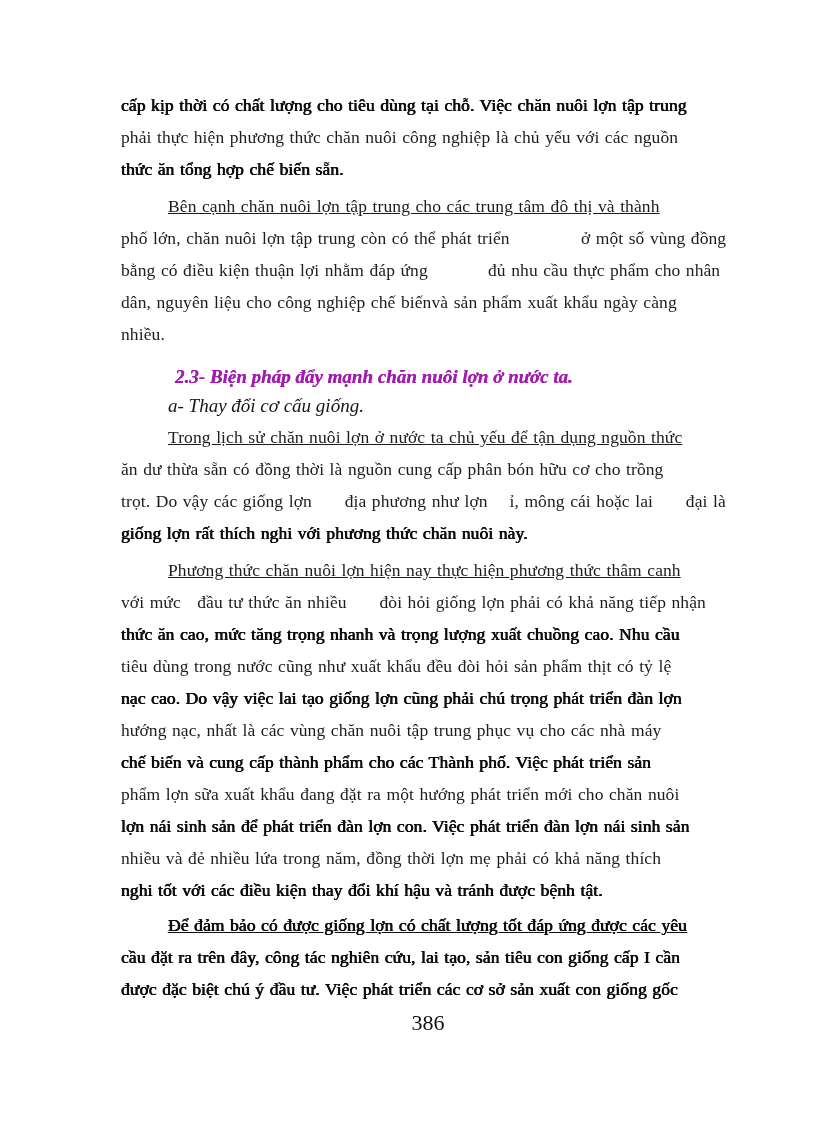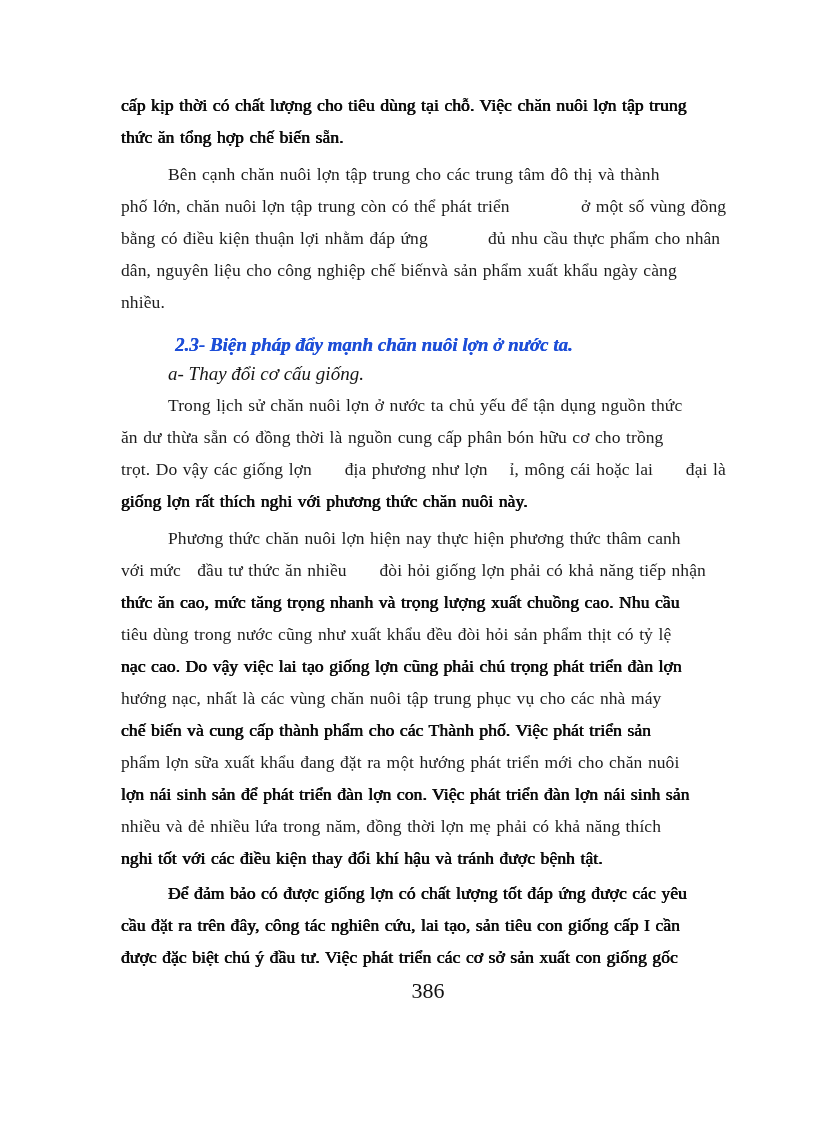--- a/index.html
+++ b/index.html
@@ -19,33 +19,33 @@
   .para { margin:0; padding:0; }
   .line {
     font-size:17.5px;
     line-height:32px;
     white-space:pre;
     word-spacing:1px;
     letter-spacing:0.1px;
   }
   
   .b { text-shadow:0.45px 0 0 currentColor, -0.25px 0 0 currentColor; color:#0e0e0e; }
-  .indent { text-indent:47px; }
+  .indent { text-indent:47px;text-decoration:underline; }
   .mt-p2 { margin-top:5px; }
   .mt-p4 { margin-top:5px; }
   .mt-p5 { margin-top:3px; }
   .heading {
     font-size:19px;
     font-weight:bold;
     font-style:italic;
     line-height:28px;
     margin-top:13px;
     text-indent:54px;
     white-space:pre;
-    color:#1d4ed8;
+    color:#a21caf;
     text-shadow:0.3px 0 0 currentColor;
   }
   .subheading {
     font-size:19px;
     font-style:italic;
     line-height:30px;
     text-indent:47px;
     white-space:pre;
     color:#161616;
   }
@@ -59,20 +59,21 @@
   }
 </style>
 </head>
 <body>
 
 <div class="page">
   <div class="content">
 
     <div class="para">
       <div class="line b">cấp kịp thời có chất lượng cho tiêu dùng tại chỗ. Việc chăn nuôi lợn tập trung</div>
+      <div class="line">phải thực hiện phương thức chăn nuôi công nghiệp là chủ yếu với các nguồn</div>
       <div class="line b">thức ăn tổng hợp chế biến sẵn.</div>
     </div>
 
     <div class="para mt-p2">
       <div class="line indent">Bên cạnh chăn nuôi lợn tập trung cho các trung tâm đô thị và thành</div>
       <div class="line">phố lớn, chăn nuôi lợn tập trung còn có thể phát triển&nbsp;&nbsp;&nbsp;&nbsp;&nbsp;&nbsp;&nbsp;&nbsp;&nbsp;&nbsp;&nbsp;&nbsp; ở một số vùng đồng</div>
       <div class="line">bằng có điều kiện thuận lợi nhằm đáp ứng&nbsp;&nbsp;&nbsp;&nbsp;&nbsp;&nbsp;&nbsp;&nbsp;&nbsp;&nbsp; đủ nhu cầu thực phẩm cho nhân</div>
       <div class="line">dân, nguyên liệu cho công nghiệp chế biếnvà sản phẩm xuất khẩu ngày càng</div>
       <div class="line">nhiều.</div>
     </div>

